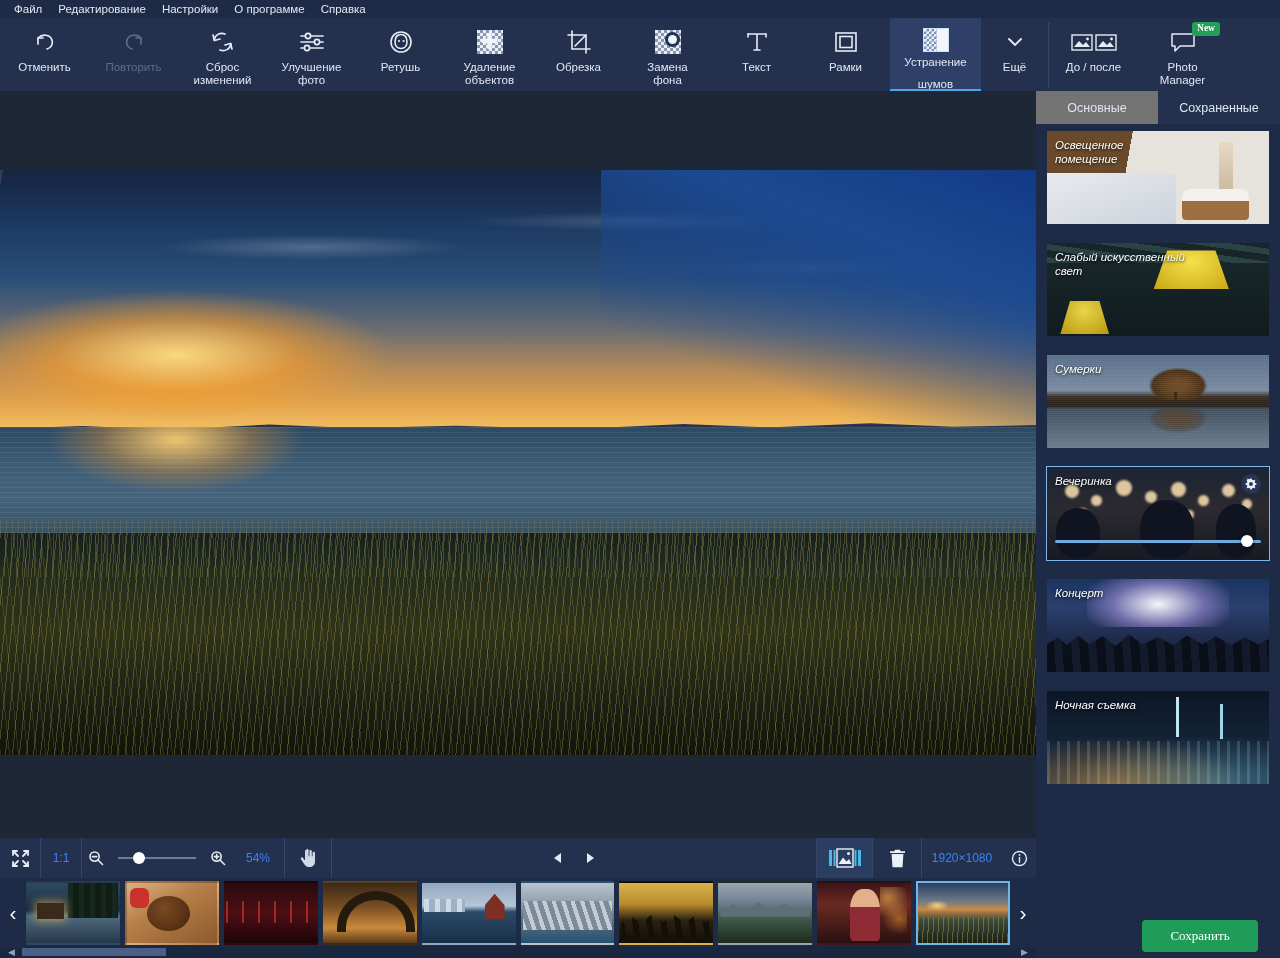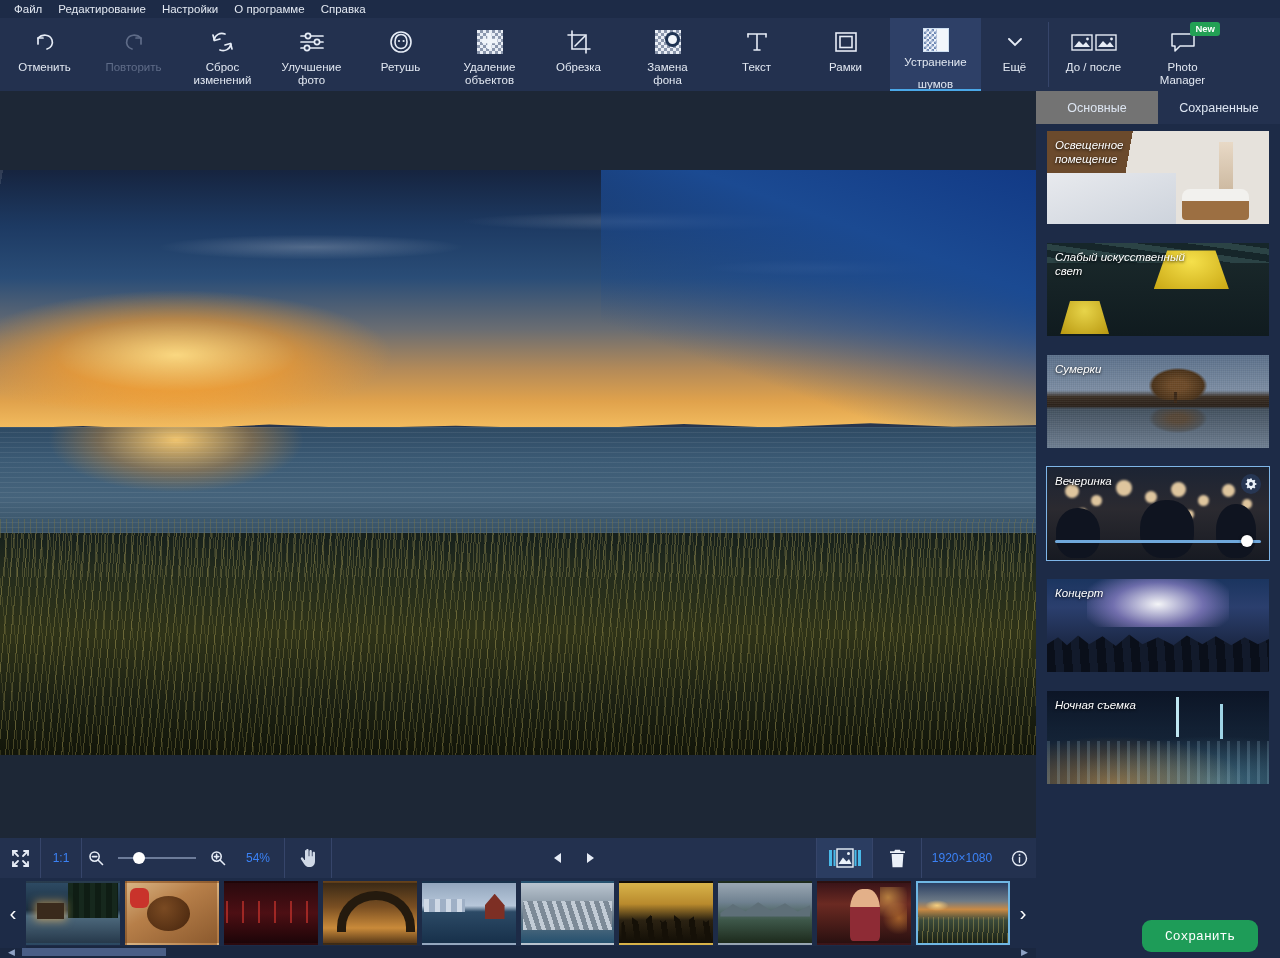--- a/index.html
+++ b/index.html
@@ -50,20 +50,21 @@
     content: ""; position: absolute; left: 0; bottom: 0; width: 100%; height: 2px;
     background: #4aa8e8;
   }
 
   .newbadge {
     position: absolute; top: 4px; right: 7px;
     background: #23a055; color: #fff;
     font-size: 9.5px; font-weight: bold;
     padding: 1px 5px 2px; border-radius: 3px;
     line-height: 11px;
+    font-family: Liberation Serif, serif;
   }
 
   
   .checker {
     width: 26px; height: 24px;
     background-image:
       linear-gradient(45deg, #8b97ad 25%, transparent 25%, transparent 75%, #8b97ad 75%),
       linear-gradient(45deg, #8b97ad 25%, #e9eef6 25%, #e9eef6 75%, #8b97ad 75%);
     background-size: 6px 6px;
     background-position: 0 0, 3px 3px;
@@ -298,23 +299,23 @@
   .t10::before { content:""; position:absolute; left:8%; top:28%; width:26%; height:18%;
     background: radial-gradient(ellipse at 50% 50%, rgba(255,215,130,.9), transparent 70%); }
 
   
   .saverow {
     position: absolute; top: 878px; right: 0; width: 244px; height: 80px;
     background: #1d2b47;
   }
   .savebtn {
     position: absolute; right: 22px; top: 42px;
-    width: 116px; height: 32px; border-radius: 9px;
+    width: 116px; height: 32px; border-radius: 4px;
     background: #1e9c58; color: #fff; border: none;
-    font-size: 13px; font-family: Liberation Mono, monospace;
+    font-size: 13px; font-family: Liberation Serif, serif;
     display: flex; align-items: center; justify-content: center;
     cursor: default;
   }
 </style>
 </head>
 <body>
 
 <div id="app">
 
   <div class="menubar">

